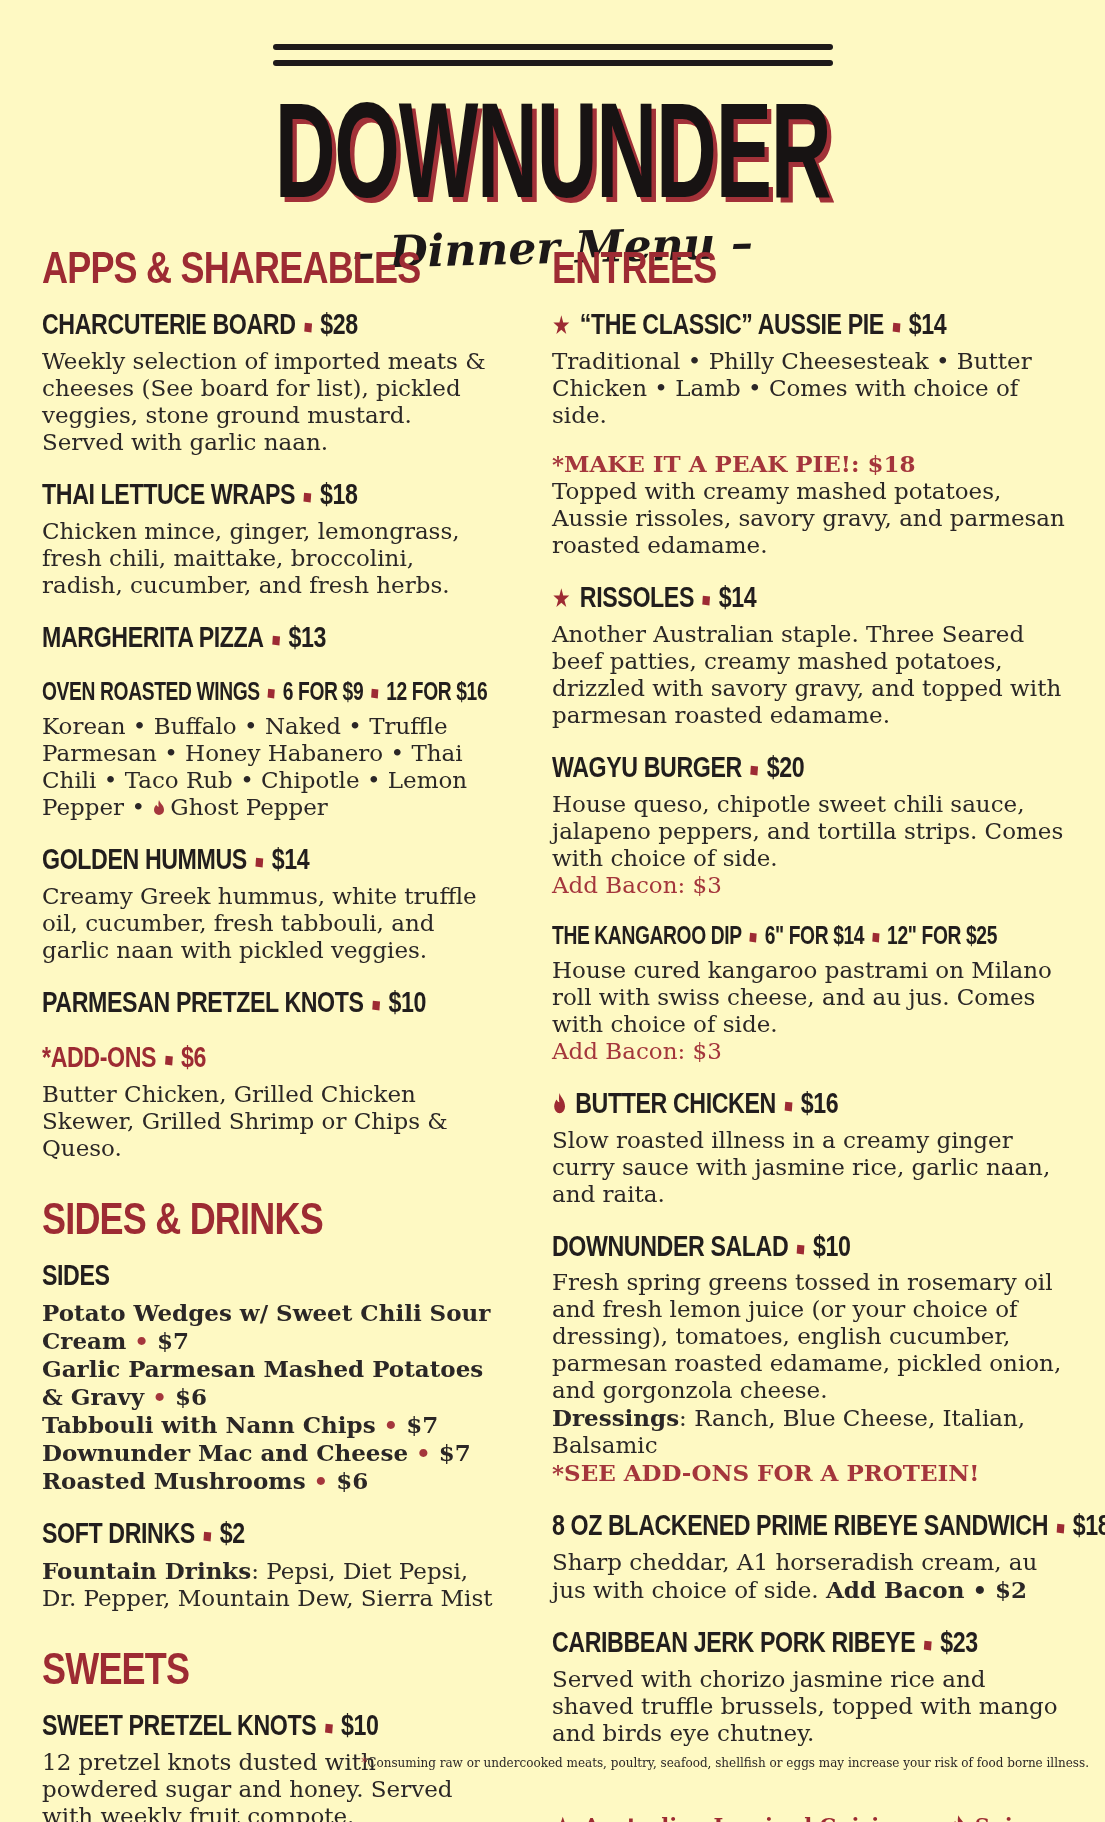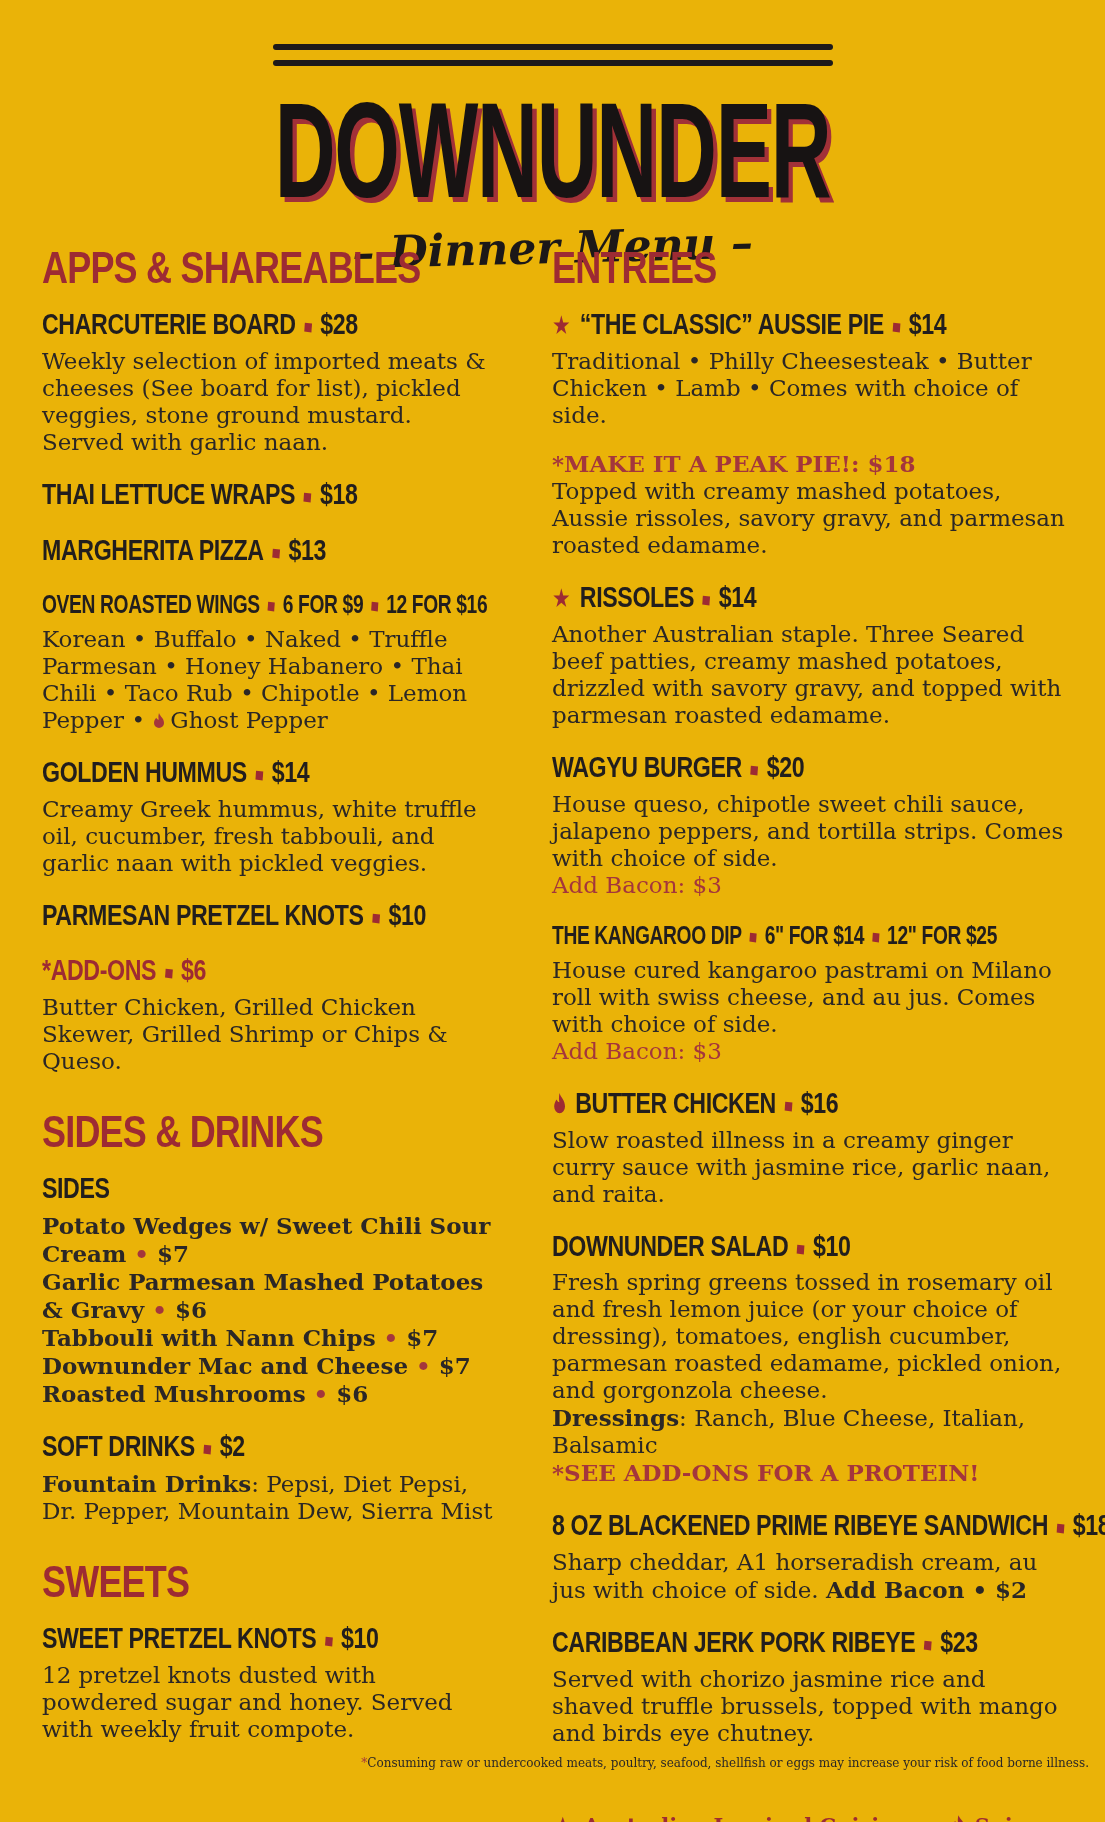--- a/index.html
+++ b/index.html
@@ -6,21 +6,21 @@
     --red:#9d2b33;
     --red2:#a4363c;
     --ink:#221e1d;
     --body:#2b2726;
   }
   *{margin:0;padding:0;box-sizing:border-box;}
   html,body{background:#ffffff;}
   .page{
     position:relative;
     width:1105px;height:1822px;
-    background:#eab308;
+    background:#fef9c3;
     font-family:"DejaVu Serif",serif;
     overflow:hidden;
   }
   
   .logo{padding-top:44px;text-align:center;}
   .bar{height:6px;width:560px;margin:0 auto 10px;background:#1e1a1a;border-radius:3px;}
   .bar.b2{margin-bottom:16px;}
   .brand{
     font-family:"Liberation Sans",sans-serif;font-weight:bold;
     font-size:136px;line-height:1.0;color:#171313;
@@ -96,20 +96,21 @@
   <div class="cols">
     <div class="col-left">
         <div class="menu-section">
           <div class="sec-h">APPS &amp; SHAREABLES</div>
           <div class="item">
             <div class="i-title"><span>CHARCUTERIE BOARD</span><span class="sq"></span><span>$28</span></div>
             <div class="i-desc"><span>Weekly selection of imported meats &amp; cheeses (See board for list), pickled veggies, stone ground mustard. Served with garlic naan.</span></div>
           </div>
           <div class="item">
             <div class="i-title"><span>THAI LETTUCE WRAPS</span><span class="sq"></span><span>$18</span></div>
+            <div class="i-desc"><span>Chicken mince, ginger, lemongrass, fresh chili, maittake, broccolini, radish, cucumber, and fresh herbs.</span></div>
           </div>
           <div class="item">
             <div class="i-title"><span>MARGHERITA PIZZA</span><span class="sq"></span><span>$13</span></div>
           </div>
           <div class="item">
             <div class="i-title long"><span>OVEN ROASTED WINGS</span><span class="sq"></span><span>6 FOR $9</span><span class="sq"></span><span>12 FOR $16</span></div>
             <div class="i-desc"><span>Korean • Buffalo • Naked • Truffle Parmesan • Honey Habanero • Thai Chili • Taco Rub • Chipotle • Lemon Pepper • </span><span class="flame flame-s"><svg viewBox="0 0 14 17">
                   <path d="M7 0C8 3.5 12 5 12 10A5 5 0 0 1 2 10C2 7.8 3 6.3 4.2 4.8C4.8 6 5.8 6.8 6.8 6.8C6.2 4.6 6.3 2.3 7 0Z"></path>
                 </svg></span><span>Ghost Pepper</span></div>
           </div>

